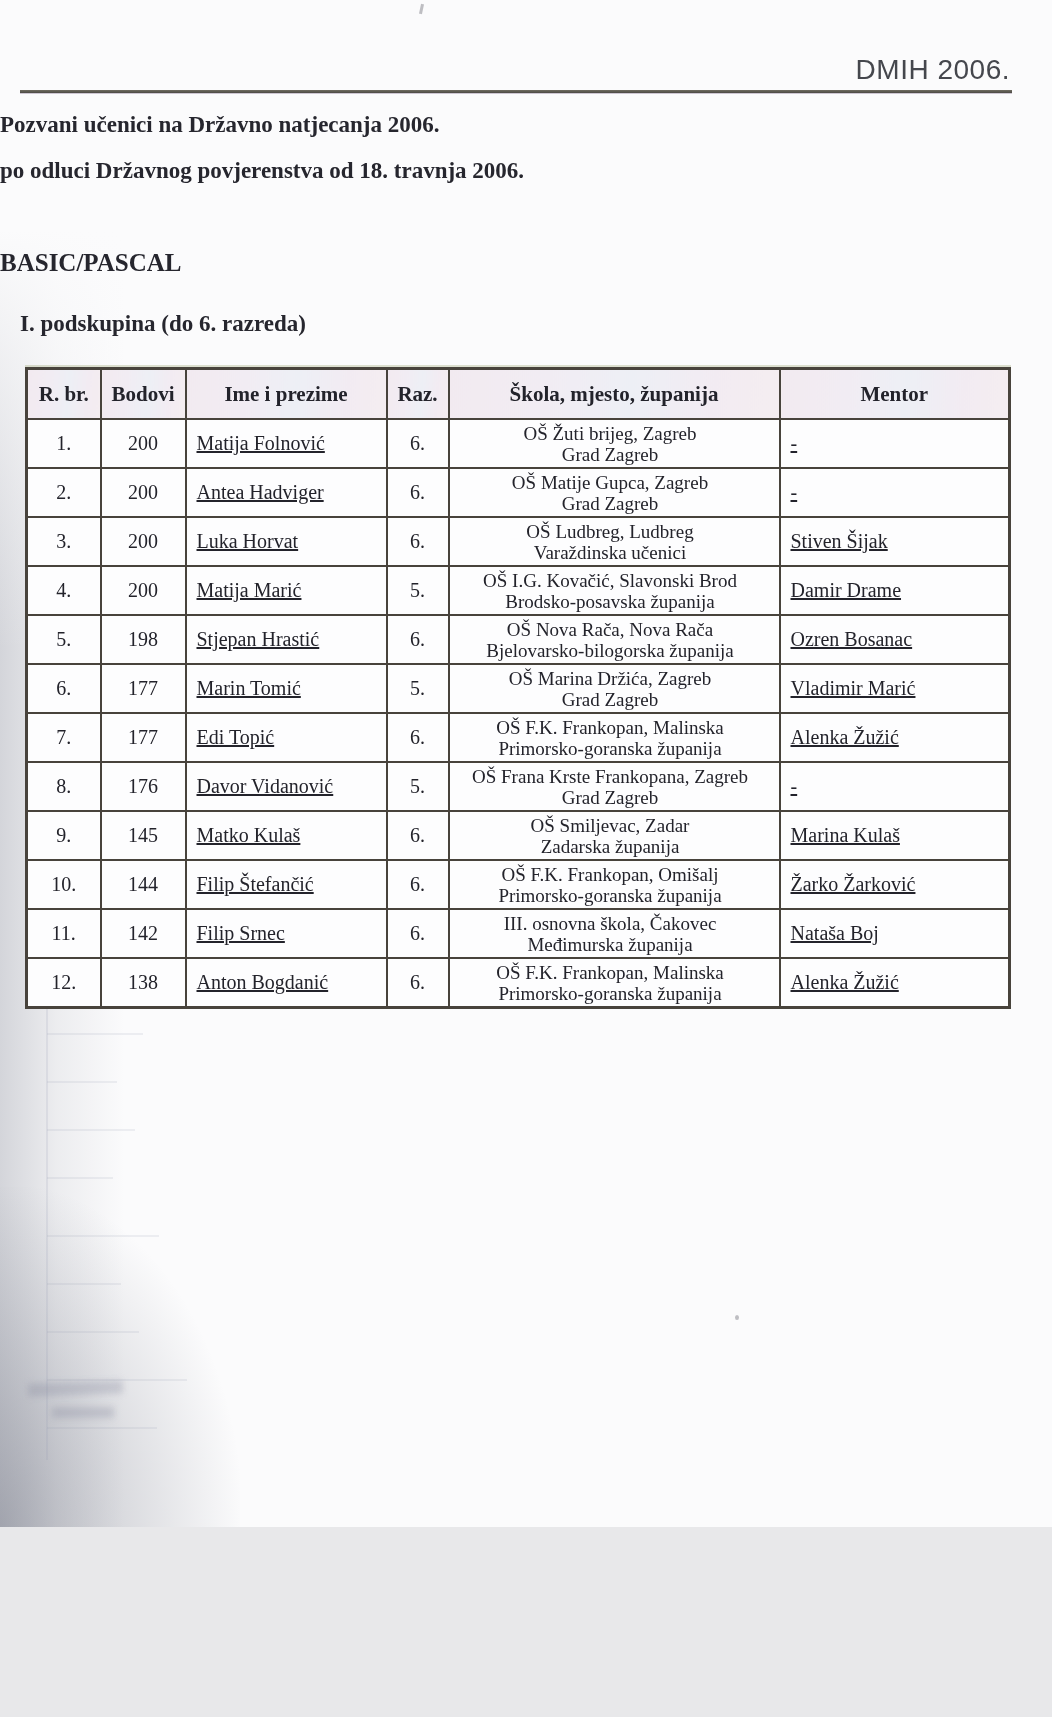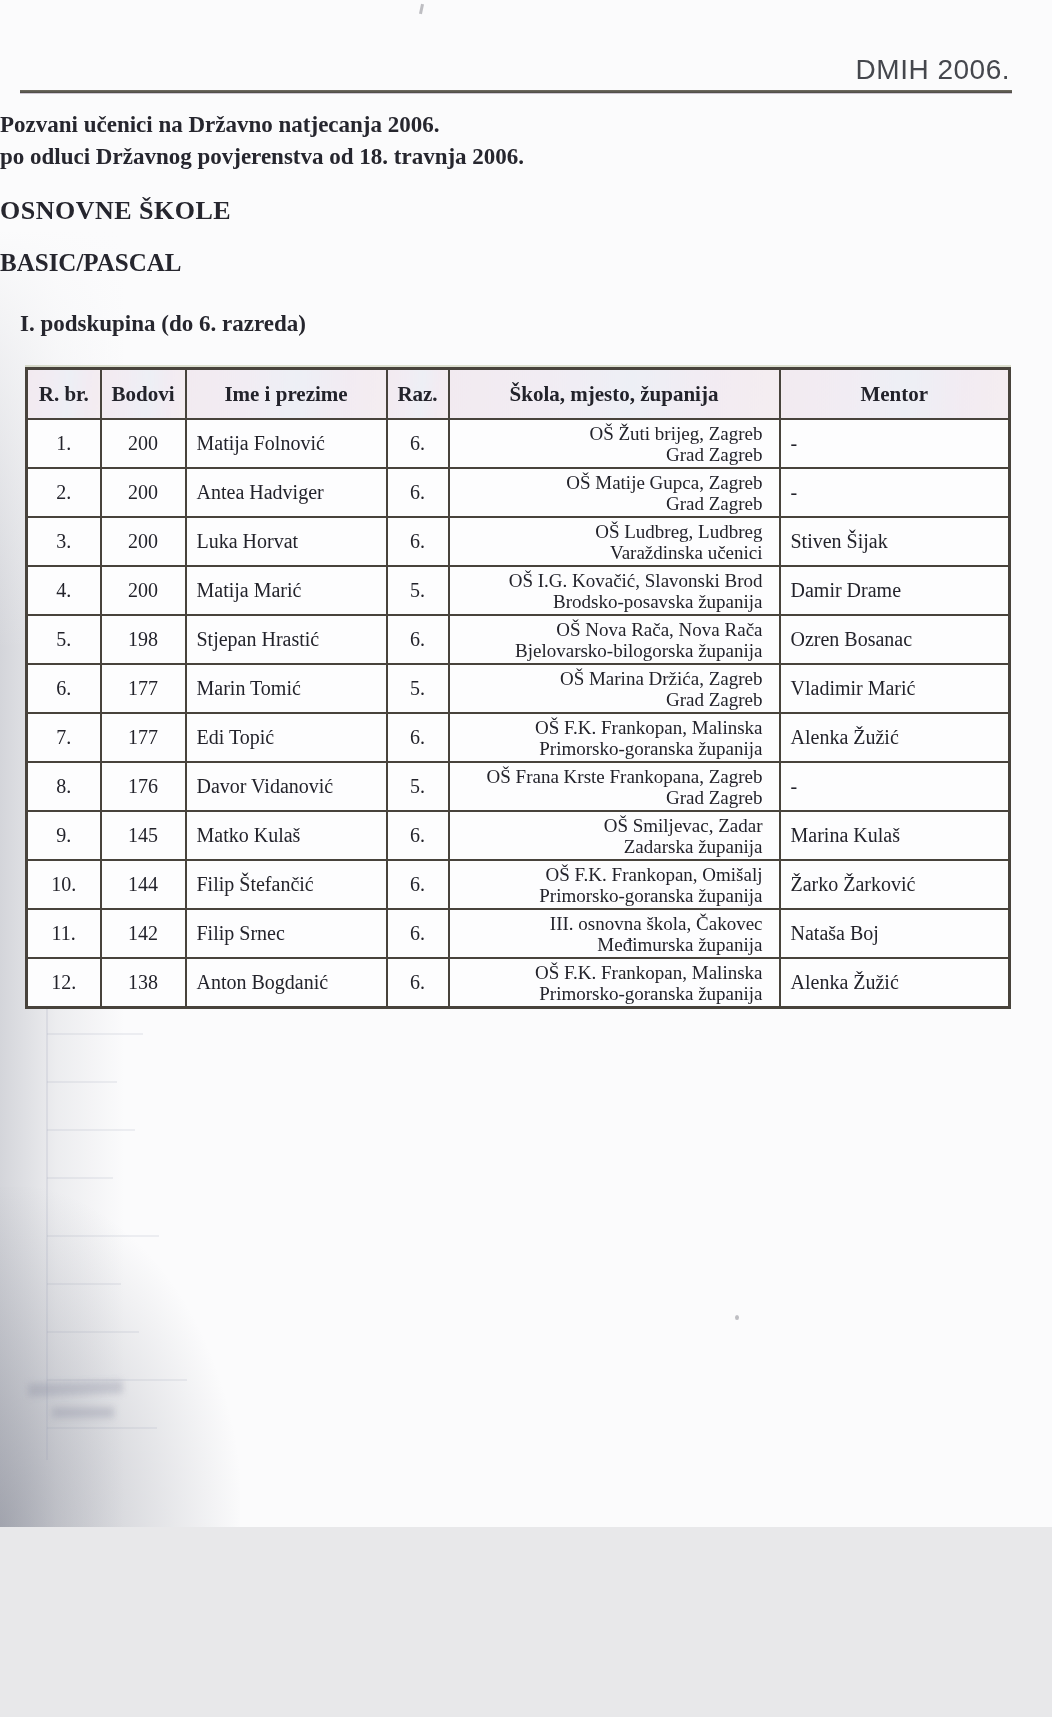--- a/index.html
+++ b/index.html
@@ -31,40 +31,40 @@
     font-family:"Liberation Sans","DejaVu Sans",sans-serif;
     font-size:28px; color:#45474d; letter-spacing:.5px;
   }
   .top-rule {
     position:absolute; top:90px; left:20px; width:992px; height:3px;
     background:linear-gradient(to bottom,#6f6c60,#4c4a45);
     box-shadow:0 1px 0 rgba(124,102,134,.35);
   }
   .center-line { position:absolute; left:0; width:100%; font-weight:bold; }
   .title-1 { top:112px; font-size:23px; }
-  .title-2 { top:144px; font-size:23px; }
+  .title-2 { top:158px; font-size:23px; }
   .section-1 { top:196px; font-size:26px; letter-spacing:.5px; }
   .section-2 { top:249px; font-size:25px; }
   .subgroup { position:absolute; left:20px; top:311px; font-weight:bold; font-size:23px; }
   
   table.results {
     position:absolute; left:25px; top:367px; width:983px;
     border-collapse:collapse; table-layout:fixed; background:#fefefe;
     box-shadow:0 -2px 0 rgba(148,160,102,.30);
   }
   table.results, table.results th, table.results td { border:2px solid #48433c; }
   table.results { border-width:3px; }
   th {
     height:46px; font-size:21px; font-weight:bold; color:#23232b; text-align:center;
     background:linear-gradient(95deg,#f2eaf0 0%,#f1ecf3 30%,#edeff5 55%,#f2ebf2 80%,#f4edf0 100%);
   }
   td { height:45px; font-size:20px; color:#23232b; background:#fdfdfe; vertical-align:middle; }
   td.c-rank, td.c-points, td.c-grade { text-align:center; }
-  td.c-name, td.c-mentor { text-align:left; padding-left:10px; }
-  td.c-school { text-align:right; padding:1px 16px 1px 8px;margin-top:32px; }
+  td.c-name, td.c-mentor { text-align:left; padding-left:10px;text-decoration:underline; }
+  td.c-school { text-align:center; padding:1px 16px 1px 8px;margin-top:32px; }
   td.c-school .ln { font-size:19px; line-height:21px; white-space:nowrap; overflow:hidden; }
   
   .footer-rule {
     position:absolute; top:1639px; left:34px; width:992px; height:3px; background:#57554e;
     box-shadow:0 -1px 0 rgba(132,152,112,.30), 0 1px 0 rgba(152,122,152,.30);
   }
   .page-number { position:absolute; top:1645px; right:30px; font-size:29px; color:#3d4154; }
 </style>
 </head>
 <body>
@@ -89,21 +89,20 @@
   <div class="smudge" style="left:52px;  top:1407px; width:62px;  height:11px;"></div>
   <div class="smudge" style="left:112px; top:1627px; width:330px; height:5px; filter:blur(2px);"></div>
   <div class="tickmark" style="left:420px; top:4px;    width:3px; height:10px; transform:rotate(12deg);"></div>
   <div class="tickmark" style="left:735px; top:1315px; width:4px; height:5px; border-radius:50%;"></div>
 
   <div class="doc-tag">DMIH 2006.</div>
   <div class="top-rule"></div>
 
   <div class="center-line title-1">Pozvani učenici na Državno natjecanja 2006.</div>
   <div class="center-line title-2">po odluci Državnog povjerenstva od 18. travnja 2006.</div>
-  <div class="center-line section-1">OSNOVNE ŠKOLE</div>
   <div class="center-line section-2">BASIC/PASCAL</div>
   <div class="subgroup">I. podskupina (do 6. razreda)</div>
 
   <table class="results">
     <colgroup>
       <col style="width:74px">
         <col style="width:85px">
         <col style="width:201px">
       <col style="width:62px">
         <col style="width:331px">

